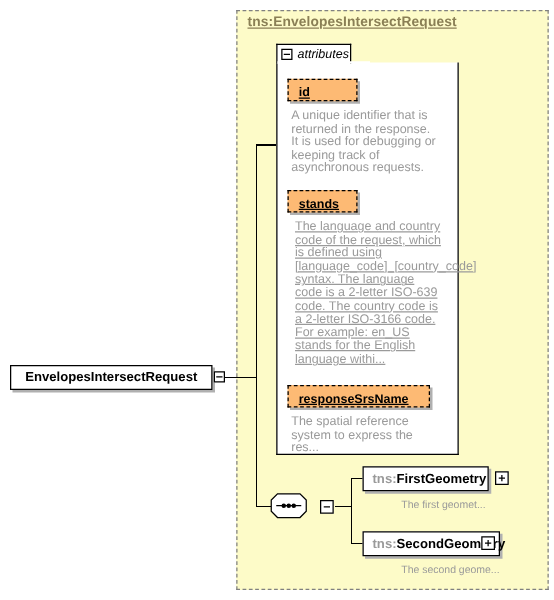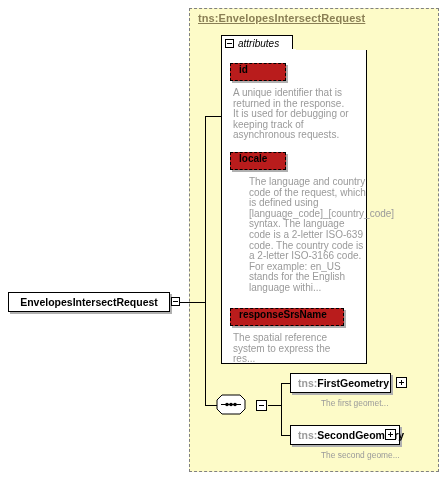--- a/index.html
+++ b/index.html
@@ -54,21 +54,21 @@
     background: #ffffff;
     border: 1px solid #000000;
     border-top: none;
     box-sizing: border-box;
   }
   
   .attr-tab {
     position: absolute;
     left: 221px;
     top: 35px;
-    width: 72px;
+    width: 60px;
     height: 16px;
     background: #ffffff;
     border: 1px solid #000000;
     border-bottom: none;
     box-sizing: border-box;
     display: flex;
     align-items: center;
     gap: 4px;
     padding-left: 3px;
   }
@@ -104,30 +104,31 @@
     top: 3px;
     width: 5px;
     height: 1px;
     background: #000000;
   }
 
   
   .attr-node {
     position: absolute;
     border: 1px dashed #000000;
-    background: #b91c1c;
+    background: #fdba74;
     box-sizing: border-box;
     display: flex;
-    align-items: flex-start;
+    align-items: flex-end;
     padding-left: 8px;
     font-size: 10px;
     font-weight: bold;
     color: #000000;
     box-shadow: 2px 2px 0 0 #b0b0b0;
     white-space: nowrap;
+    text-decoration: underline;
   }
 
   .node-desc {
     position: absolute;
     font-size: 10px;
     line-height: 10.6px;
     color: #9a9a9a;
     width: 118px;
   }
 
@@ -286,23 +287,23 @@
     <span class="attr-tab-label">attributes</span>
   </div>
   <div class="attr-tab-joint"></div>
 
   <div class="attr-node" style="left:230px; top:63px; width:56px; height:18px;">
     <span>id</span>
   </div>
   <div class="node-desc" style="left:233px; top:88px;">A unique identifier that is returned in the response. It is used for debugging or keeping track of asynchronous requests.</div>
 
   <div class="attr-node" style="left:230px; top:152px; width:56px; height:18px;">
-    <span>locale</span>
-  </div>
-  <div class="node-desc" style="left:249px; top:177px;">The language and country code of the request, which is defined using [language_code]_[country_code] syntax. The language code is a 2-letter ISO-639 code. The country code is a 2-letter ISO-3166 code. For example: en_US stands for the English language withi...</div>
+    <span>stands</span>
+  </div>
+  <div class="node-desc" style="left:236px; top:177px;text-decoration:underline;">The language and country code of the request, which is defined using [language_code]_[country_code] syntax. The language code is a 2-letter ISO-639 code. The country code is a 2-letter ISO-3166 code. For example: en_US stands for the English language withi...</div>
 
   <div class="attr-node" style="left:230px; top:308px; width:114px; height:18px;">
     <span>responseSrsName</span>
   </div>
   <div class="node-desc" style="left:233px; top:333px;">The spatial reference system to express the res...</div>
 
   <div class="sequence-node">
     <svg width="38" height="22" viewBox="0 0 38 22">
       <polygon points="6,1 24,1 29,6 29,15 24,20 6,20 1,15 1,6" fill="#ffffff" stroke="#000000" stroke-width="1"></polygon>
       <polygon points="7,3 25,3 30,8 30,17 25,22 7,22 2,17 2,8" fill="none" stroke="#c8c8c8" stroke-width="1" opacity="0"></polygon>

